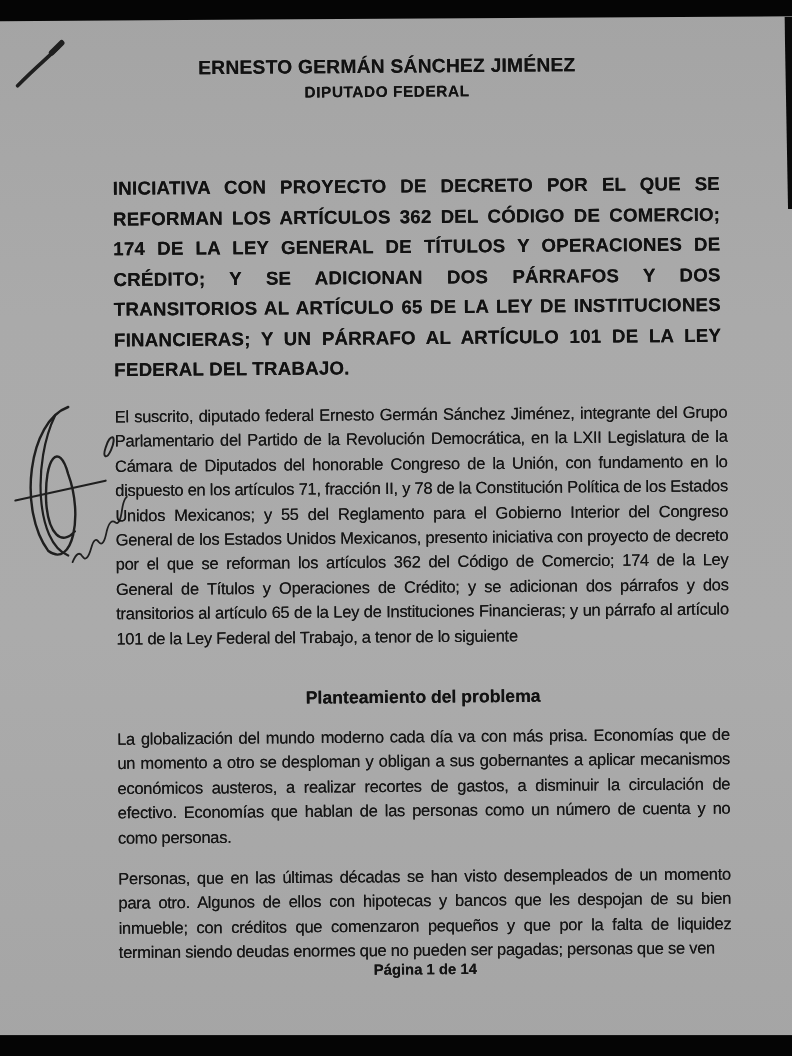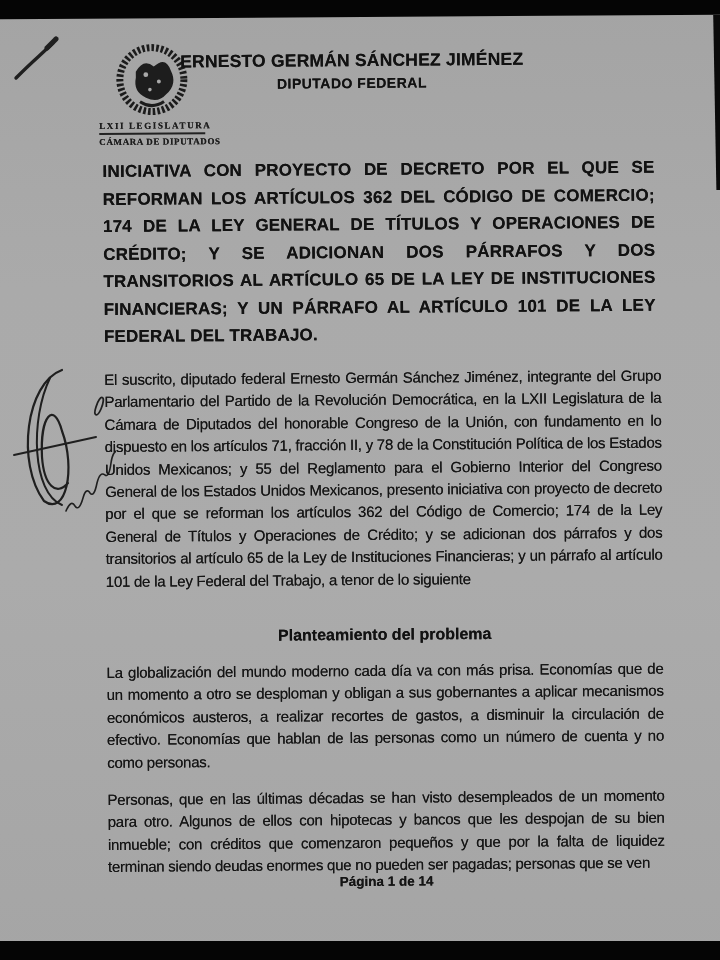--- a/index.html
+++ b/index.html
@@ -67,32 +67,20 @@
   <svg class="signature" width="112" height="178" viewBox="0 0 112 178">
     <path class="ink" stroke-width="2.2" d="M58,25 C22,38 12,118 40,156 C62,172 72,124 58,86 C50,56 36,70 38,112 C40,140 52,152 64,138"></path>
     <path class="ink" stroke-width="2.0" d="M46,33 C26,74 28,148 58,160"></path>
     <path class="ink" stroke-width="2.0" d="M10,110 L92,92"></path>
     <path class="ink" stroke-width="1.6" d="M62,166 q5,-12 9,-5 q4,6 8,-8 q3,-11 7,-5 q4,5 7,-10 q3,-12 8,-8 q4,3 6,-12 q2,-13 7,-12"></path>
     <path class="ink" stroke-width="1.8" d="M92,62 C96,48 103,50 97,64 C93,73 89,71 92,62"></path>
   </svg>
 
   <div class="content">
 
-    <div class="seal-block">
-      <svg class="seal-svg" width="76" height="76" viewBox="0 0 76 76">
-        <circle cx="38" cy="38" r="32" fill="none" stroke="#1c1c1c" stroke-width="7" stroke-dasharray="2.6 2.1"></circle>
-        <path fill="#1d1d1d" d="M22,30 Q30,16 40,25 Q52,14 57,29 Q64,43 52,53 Q44,62 32,56 Q19,50 22,36 Z"></path>
-        <circle cx="32" cy="33" r="2.4" fill="#a8a8a8"></circle>
-        <circle cx="45" cy="40" r="2.0" fill="#a8a8a8"></circle>
-        <circle cx="36" cy="48" r="1.8" fill="#a8a8a8"></circle>
-        <path fill="none" stroke="#1d1d1d" stroke-width="3" d="M26,60 Q38,68 50,60"></path>
-      </svg>
-      <div class="legislature">LXII LEGISLATURA</div>
-      <div class="chamber">CÁMARA DE DIPUTADOS</div>
-    </div>
 
     <div class="name-block">
       <div class="deputy-name">ERNESTO GERMÁN SÁNCHEZ JIMÉNEZ</div>
       <div class="deputy-role">DIPUTADO FEDERAL</div>
     </div>
 
     <div class="title-block">
       <div class="title-line">INICIATIVA CON PROYECTO DE DECRETO POR EL QUE SE</div>
       <div class="title-line">REFORMAN LOS ARTÍCULOS 362 DEL CÓDIGO DE COMERCIO;</div>
       <div class="title-line">174 DE LA LEY GENERAL DE TÍTULOS Y OPERACIONES DE</div>

